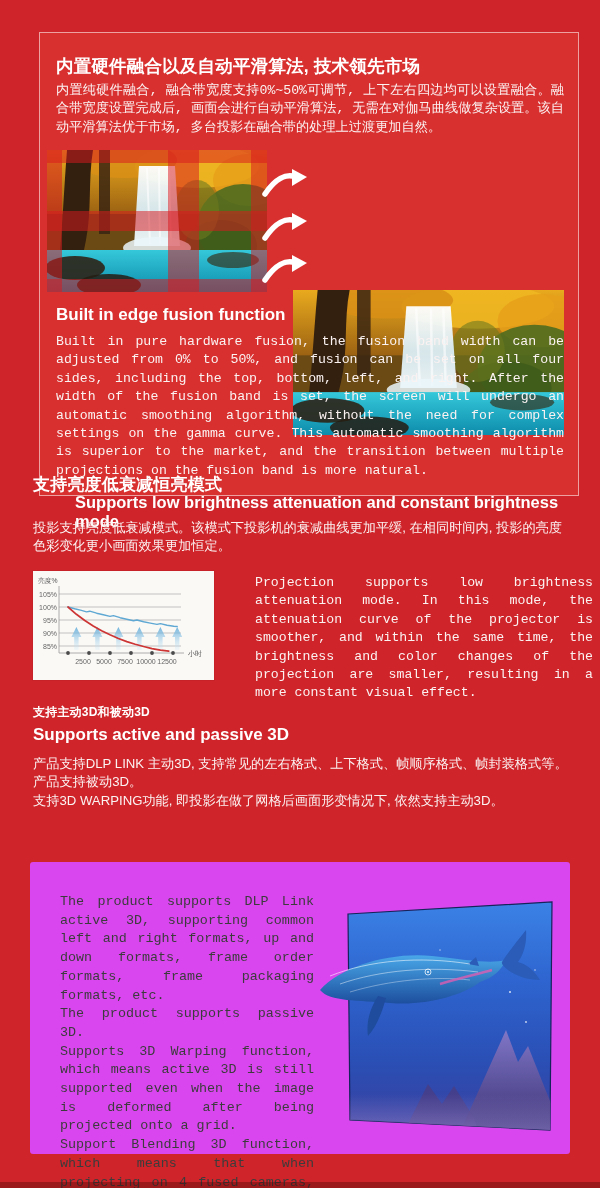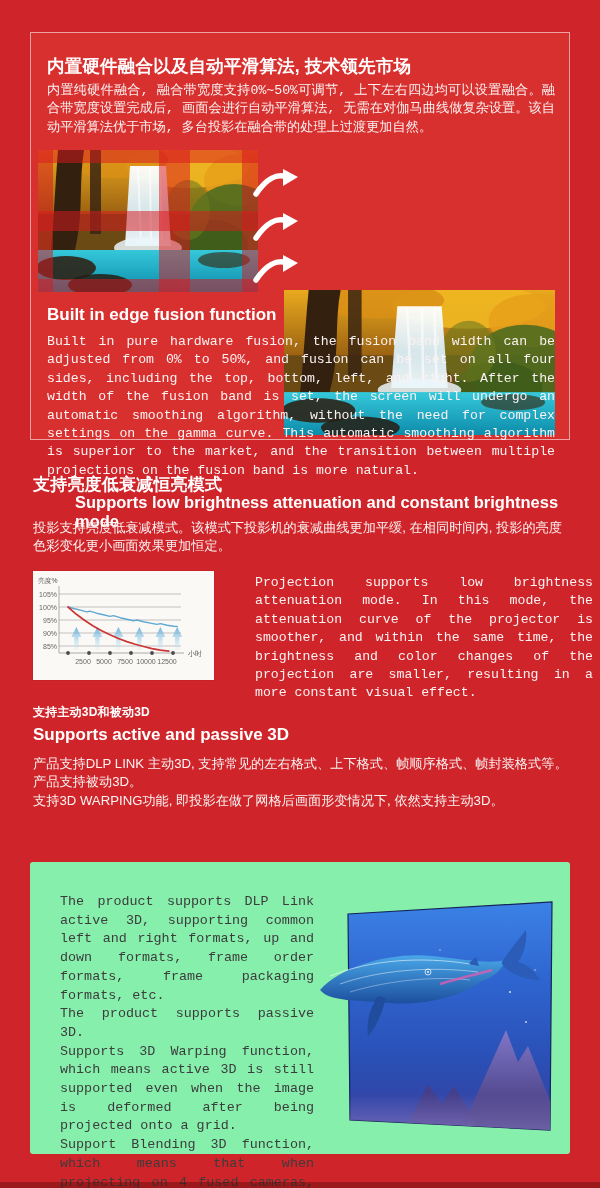--- a/index.html
+++ b/index.html
@@ -11,21 +11,21 @@
     -webkit-font-smoothing:antialiased;
   }
   .abs { position:absolute; }
   .h-zh { color:#ffffff; font-weight:700; font-size:17.5px; letter-spacing:.2px; }
   .h-en { color:#ffffff; font-weight:700; font-size:16.5px; }
   .body-txt { color:#fbf2f2; font-size:13.2px; line-height:18.4px; }
   .just { text-align:justify;font-family:Liberation Mono, monospace; }
 
   
   #panel1 {
-    left:30px; top:32px; width:540px; height:408px;
+    left:39px; top:32px; width:540px; height:464px;
     background:#d8302f; border:1px solid rgba(255,255,255,.55);
   }
   #p1-title { left:16px; top:21px; }
   #p1-body  { left:16px; top:49px; width:508px; }
   #falls-left  { left:7px;  top:117px; width:220px; height:142px; }
   #falls-right { left:253px; top:115px; width:271px; height:145px; }
   #fusion-arrows { left:222px; top:117px; width:46px; height:142px; overflow:visible; z-index:5; }
   #p1-title-en { left:16px; top:272px; }
   #p1-body-en  { left:16px; top:300px; width:508px; }
 
@@ -49,21 +49,21 @@
 
   
   #s3-zh-title { left:33px; top:704px; font-size:12px; }
   #s3-en-title { left:33px; top:725px; }
   #s3-zh-body  { left:33px; top:755px; width:538px; }
   #s3-zh-body p { margin:0; }
 
   
   #bottom-box {
     left:30px; top:862px; width:540px; height:292px;
-    background:#86efac; border-radius:3px;
+    background:#d946ef; border-radius:3px;
   }
   #bottom-text { position:absolute; left:30px; top:31px; width:254px;
     color:#3c3c3c; font-size:13.4px; line-height:18.7px; }
   #bottom-text p { margin:0; }
   #whale-svg { left:320px; top:872px; width:252px; height:272px; overflow:visible; z-index:6; }
   #bottom-strip { left:0; bottom:0; width:600px; height:6px; background:rgba(70,4,6,.38); }
 
   #hidden-defs { position:absolute; width:0; height:0; overflow:hidden; }
 </style>
 </head>

